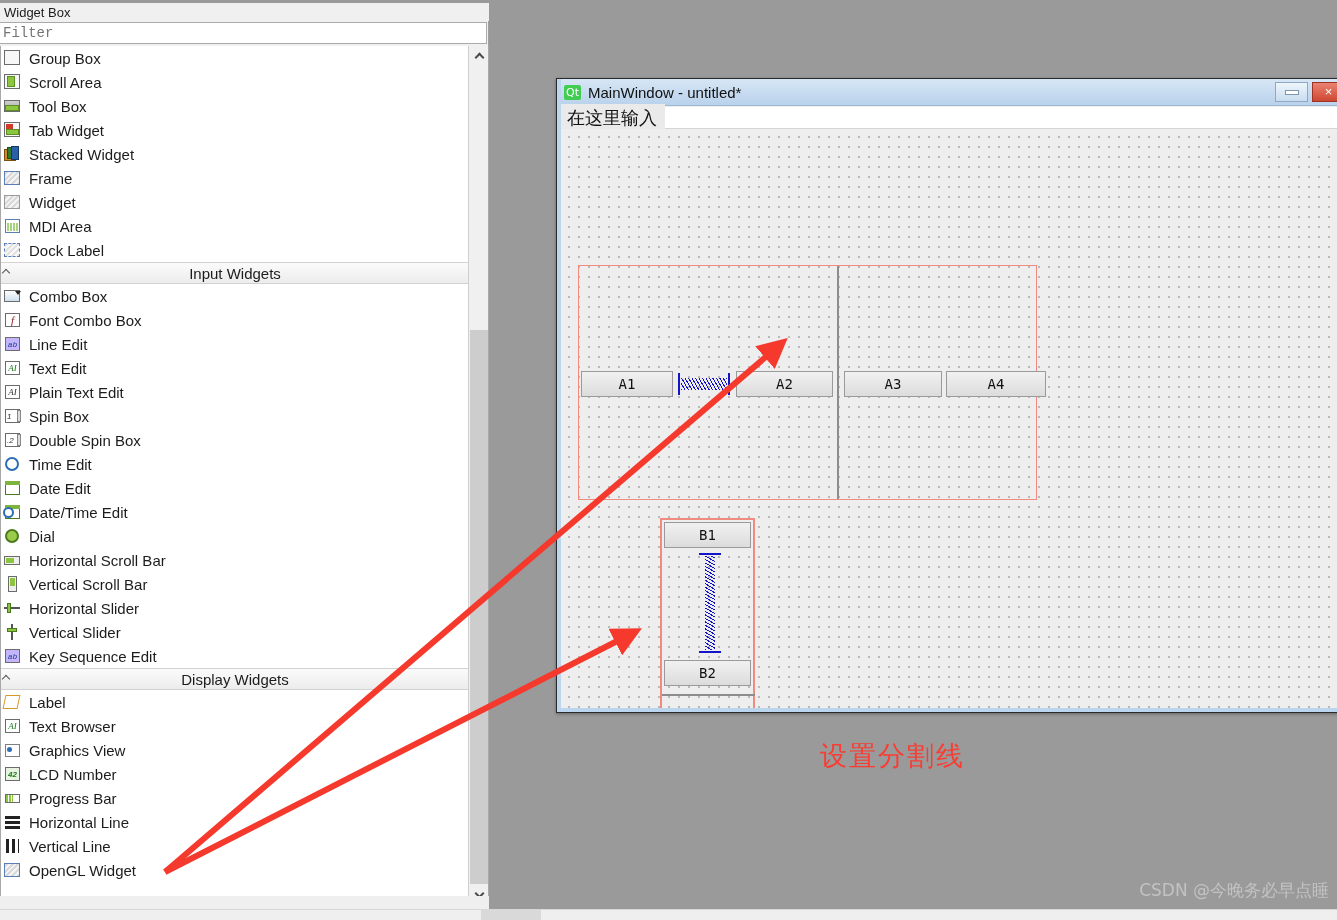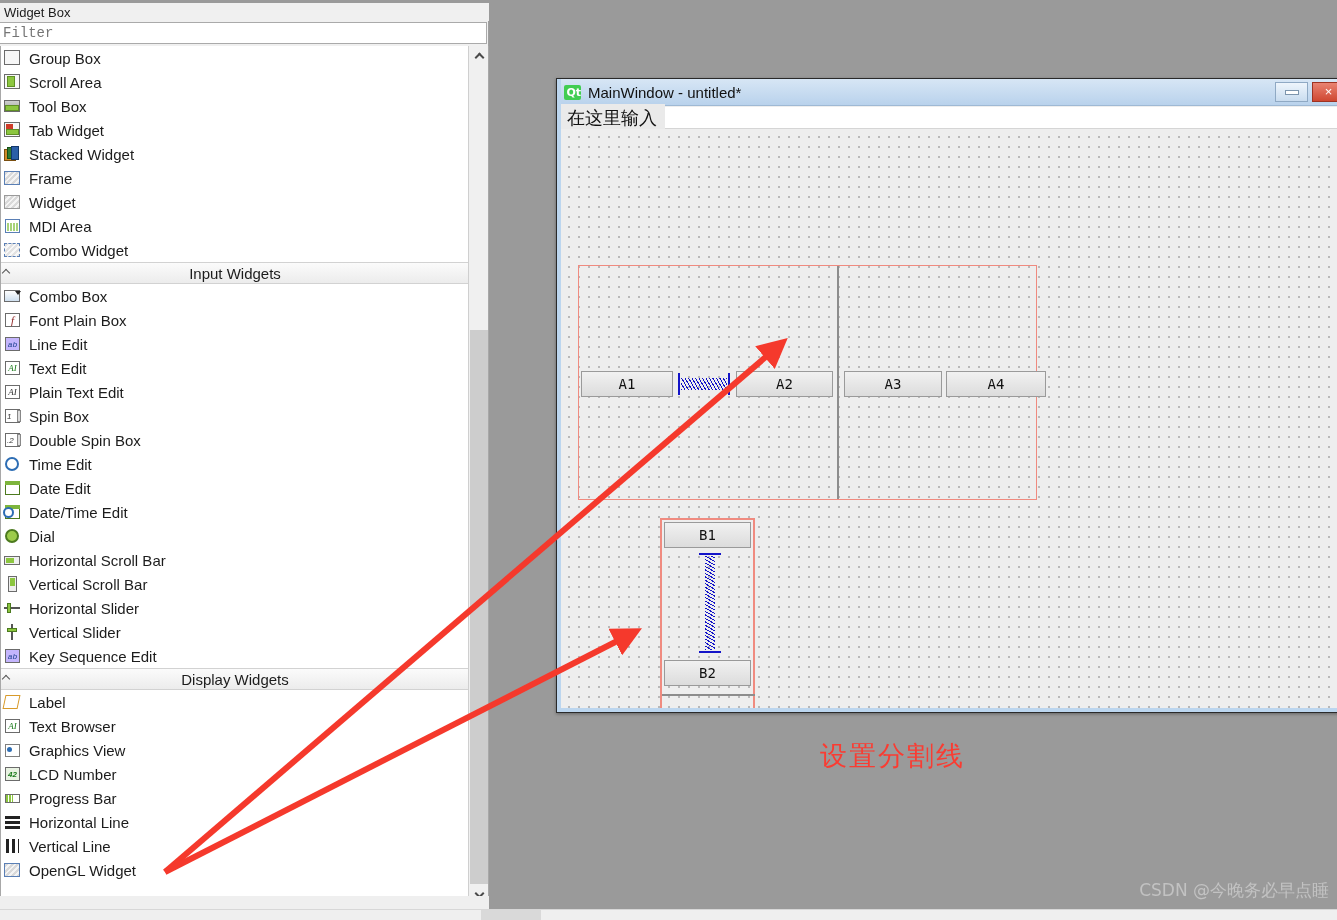--- a/index.html
+++ b/index.html
@@ -204,21 +204,21 @@
     border-top:none;
   }
   #mw-titlebar {
     position:absolute; left:0; top:0; width:100%; height:27px;
     background:linear-gradient(#d7e6f5,#b9d2ec);
     display:flex; align-items:center; padding-left:7px;
     border-bottom:1px solid #9fb9d4;
   }
   #mw-qticon {
     width:17px; height:15px; background:#41cd52; color:#ffffff;
-    font-size:11px; font-weight:bold; line-height:15px; text-align:right;
+    font-size:11px; font-weight:normal; line-height:15px; text-align:center;
     border-radius:2px; margin-right:7px; flex:0 0 17px;
     font-family:"DejaVu Sans", sans-serif;
   }
   #mw-title { font-size:15px; color:#111; white-space:nowrap; }
   #mw-winbtns { position:absolute; right:0; top:3px; display:flex; gap:4px; }
   .mw-btn {
     width:33px; height:20px;
     border:1px solid #8fa9c4;
     background:linear-gradient(#eef5fc,#c9dcef);
     display:flex; align-items:center; justify-content:center;
@@ -451,37 +451,37 @@
         <span class="wb-icon">
             <i class="ic-mdi"></i>
             <i class="ic-mdig"></i>
           </span>
         <span class="wb-lbl">MDI Area</span>
       </div>
       <div class="wb-row">
         <span class="wb-icon">
             <i class="ic-dock"></i>
           </span>
-        <span class="wb-lbl">Combo Widget</span>
+        <span class="wb-lbl">Dock Label</span>
       </div>
 
       <div class="wb-cat">Input Widgets</div>
 
       <div class="wb-row">
         <span class="wb-icon">
             <i class="ic-combo"></i>
             <i class="ic-combob"></i>
           </span>
         <span class="wb-lbl">Combo Box</span>
       </div>
       <div class="wb-row">
         <span class="wb-icon">
             <i class="ic-fcb">f</i>
           </span>
-        <span class="wb-lbl">Font Plain Box</span>
+        <span class="wb-lbl">Font Combo Box</span>
       </div>
       <div class="wb-row">
         <span class="wb-icon">
             <i class="ic-txtb">ab</i>
           </span>
         <span class="wb-lbl">Line Edit</span>
       </div>
       <div class="wb-row">
         <span class="wb-icon">
             <i class="ic-txt">AI</i>

